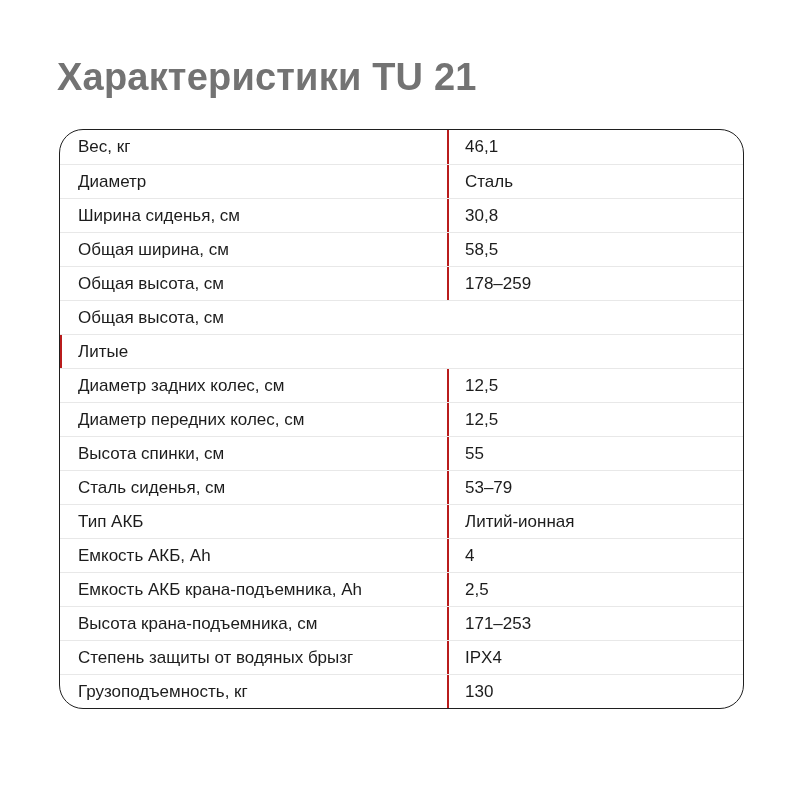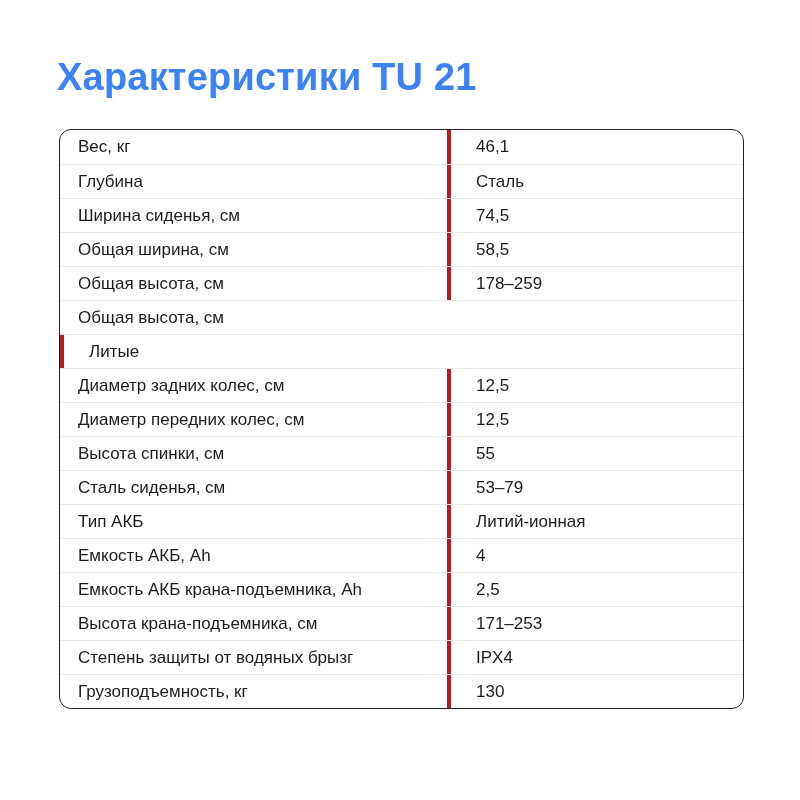--- a/index.html
+++ b/index.html
@@ -10,30 +10,30 @@
     font-family: "Liberation Sans", sans-serif;
     position: relative;
     overflow: hidden;
   }
   .page-title {
     position: absolute;
     left: 57px;
     top: 56px;
     font-size: 38px;
     font-weight: 700;
-    color: #3b82f6;
+    color: #737373;
     letter-spacing: 0.2px;
   }
   .spec-table {
     position: absolute;
     left: 59px;
     top: 129px;
     width: 685px;
     border: 1px solid #1f1f1f;
-    border-radius: 12px;
+    border-radius: 24px;
     overflow: hidden;
     background: #ffffff;
   }
   .spec-row {
     display: flex;
     height: 34px;
     align-items: stretch;
   }
   .spec-row + .spec-row { border-top: 1px solid #e8e8e8; }
   .spec-cell {
@@ -44,55 +44,55 @@
     white-space: nowrap;
     overflow: hidden;
   }
   .spec-cell.label {
     width: 387px;
     padding-left: 18px;
     flex: none;
   }
   .spec-cell.value {
     flex: 1;
-    border-left: 4px solid #b91c1c;
-    padding-left: 25px;
+    border-left: 2px solid #b91c1c;
+    padding-left: 16px;
   }
 </style>
 </head>
 <body>
 
 <h1 class="page-title">Характеристики TU 21</h1>
 
 <div class="spec-table">
   <div>
   <div class="spec-row">
     <div class="spec-cell label">
       <span>Вес, кг</span>
     </div>
     <div class="spec-cell value">
       <span>46,1</span>
     </div>
   </div>
 
   <div class="spec-row">
     <div class="spec-cell label">
-      <span>Глубина</span>
+      <span>Диаметр</span>
     </div>
     <div class="spec-cell value">
       <span>Сталь</span>
     </div>
   </div>
 
   <div class="spec-row">
     <div class="spec-cell label">
       <span>Ширина сиденья, см</span>
     </div>
     <div class="spec-cell value">
-      <span>74,5</span>
+      <span>30,8</span>
     </div>
   </div>
 
   <div class="spec-row">
     <div class="spec-cell label">
       <span>Общая ширина, см</span>
     </div>
     <div class="spec-cell value">
       <span>58,5</span>
     </div>

